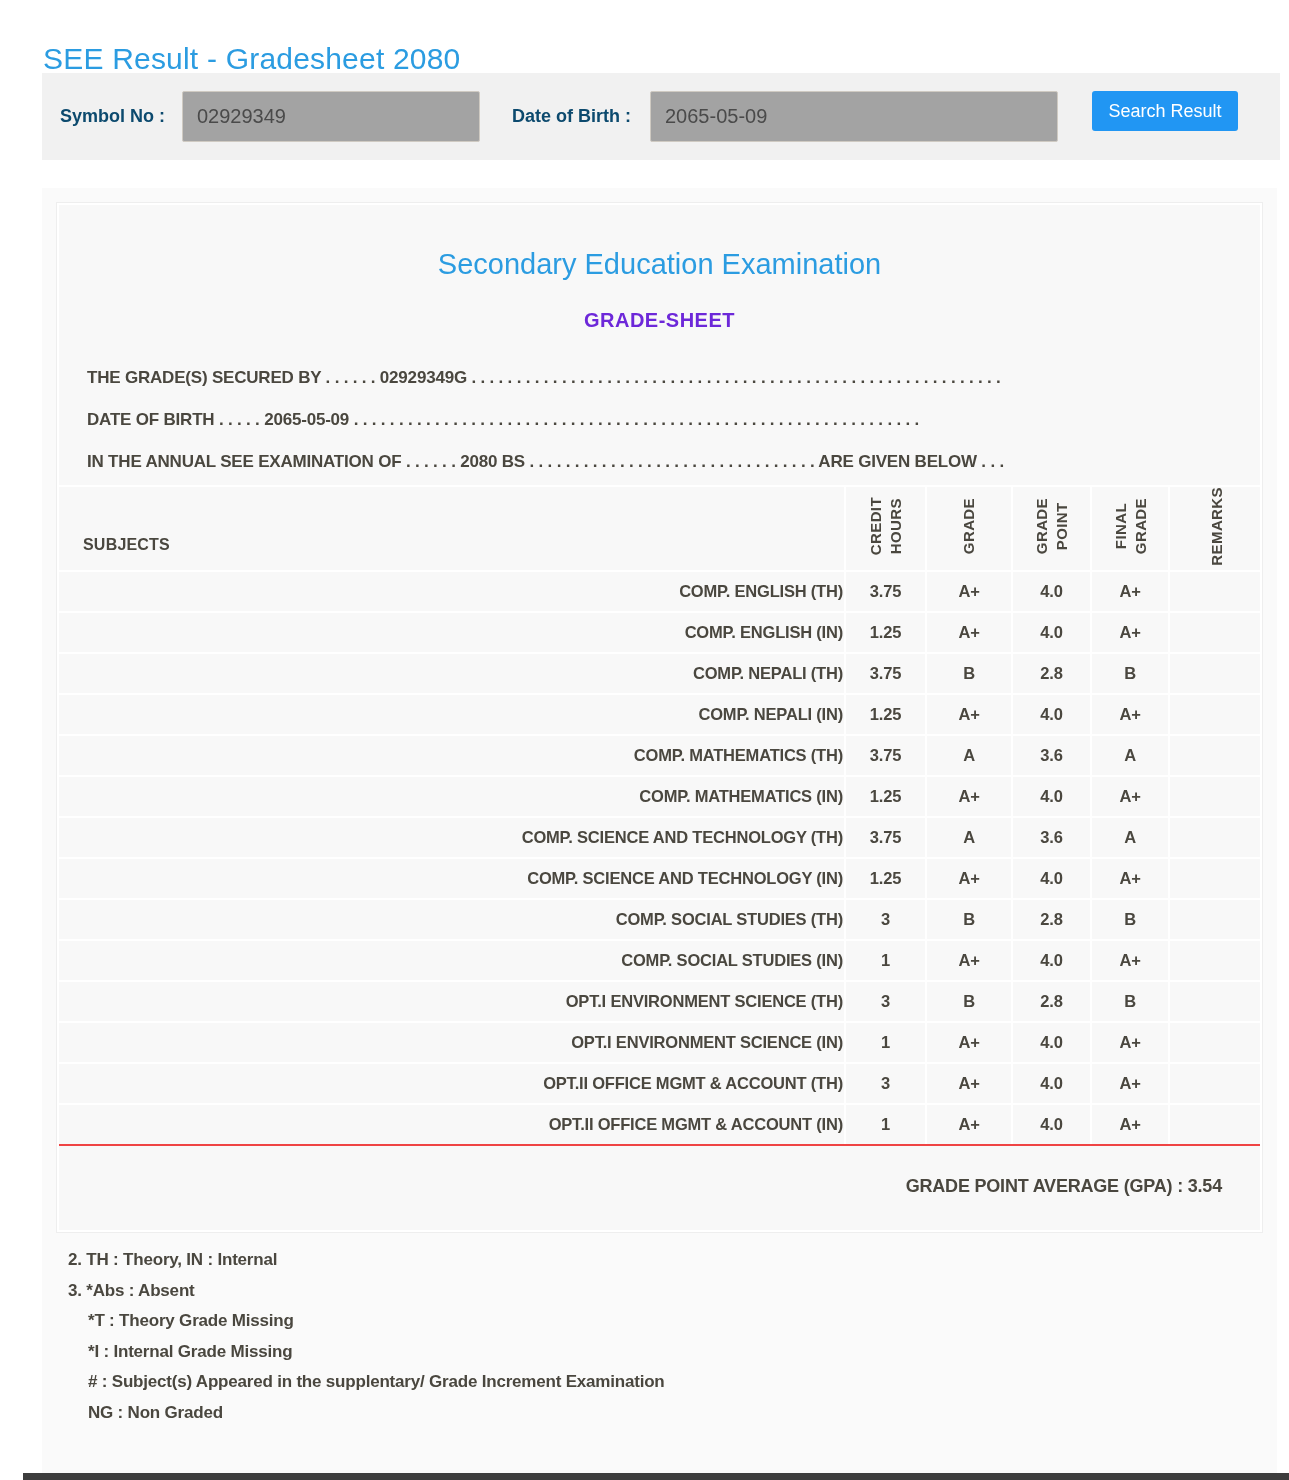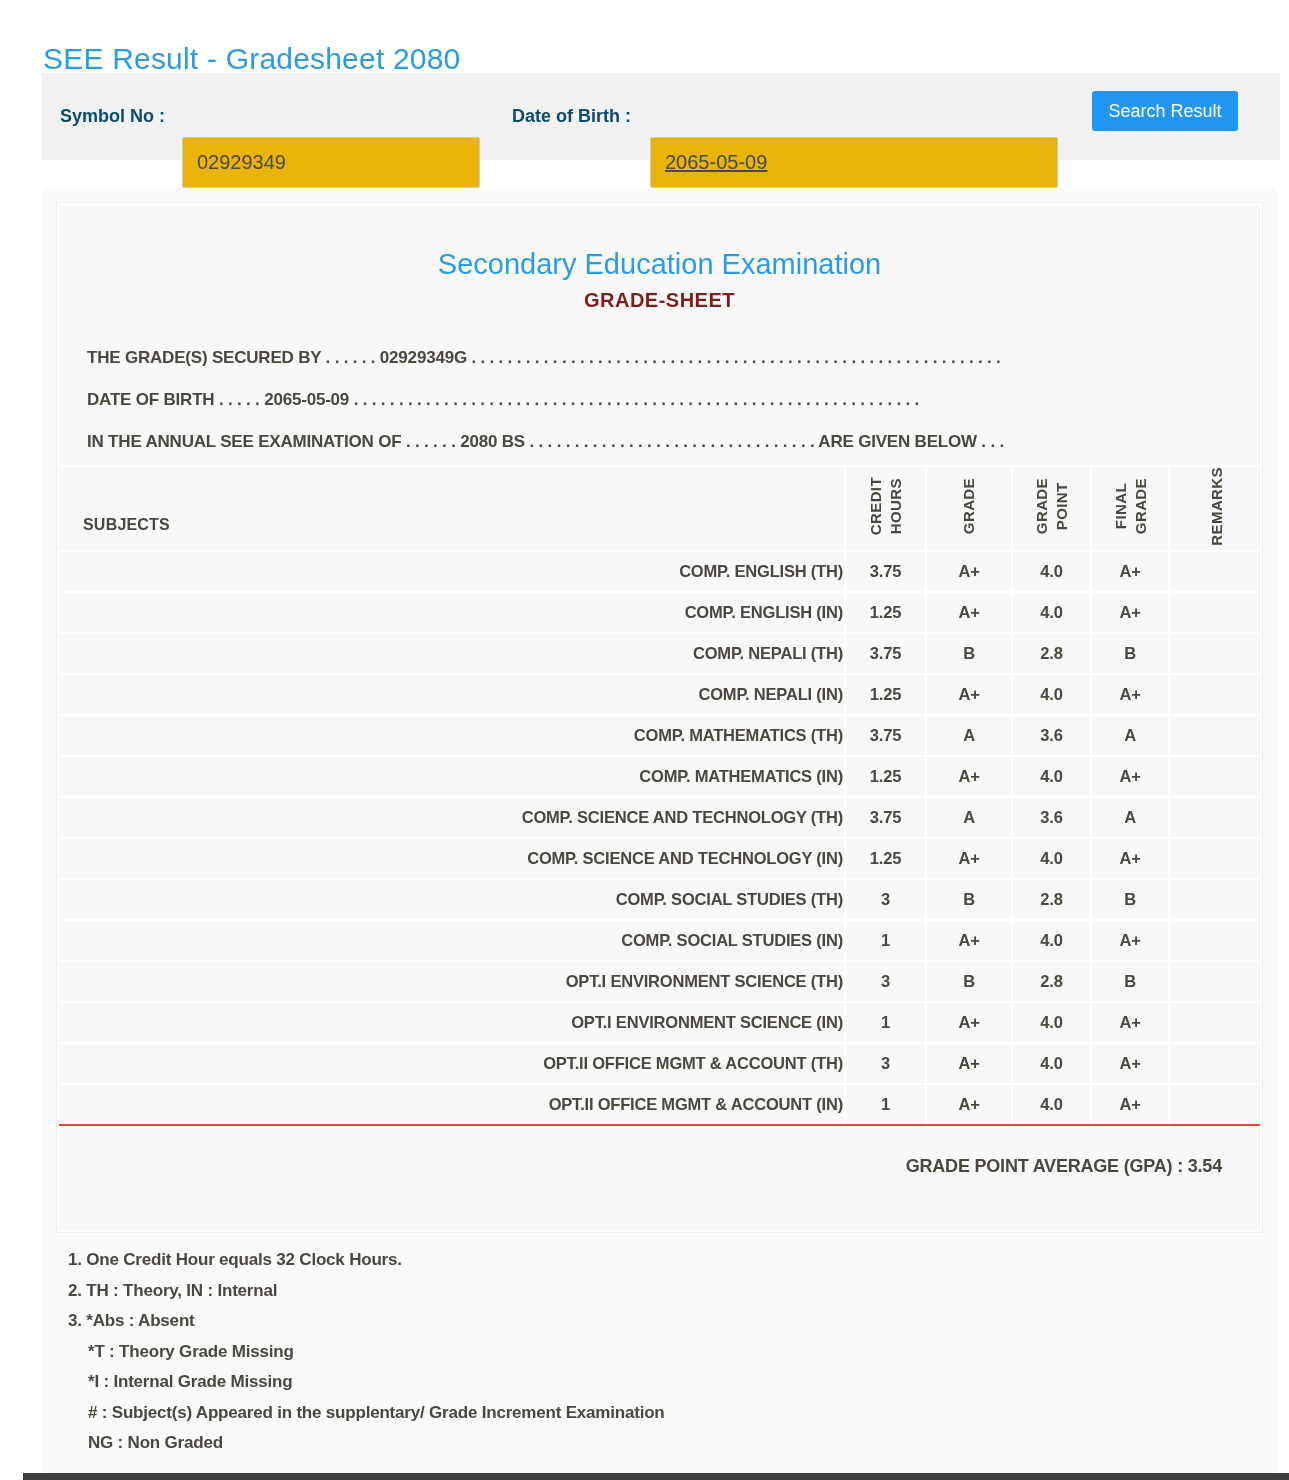--- a/index.html
+++ b/index.html
@@ -26,26 +26,26 @@
     background:#f1f1f1;
   }
   .form-label{
     position:absolute;top:0;height:87px;display:flex;align-items:center;
     font-size:18px;font-weight:700;color:#0c4a6e;
   }
   .lbl-symbol{left:18px;}
   .lbl-dob{left:470px;}
   .form-input{
     position:absolute;top:18px;height:51px;
-    border:1px solid #cfcac2;background:#eab308;border-radius:2px;
+    border:1px solid #cfcac2;background:#a3a3a3;border-radius:2px;
     font-family:"Liberation Sans", sans-serif;
-    font-size:20px;color:#4a4a4a;padding:0 0 0 14px;outline:none;margin-top:46px;
+    font-size:20px;color:#4a4a4a;padding:0 0 0 14px;outline:none;
   }
   .inp-symbol{left:140px;width:298px;}
-  .inp-dob{left:608px;width:408px;text-decoration:underline;}
+  .inp-dob{left:608px;width:408px;}
   .search-btn{
     position:absolute;left:1050px;top:18px;width:146px;height:40px;
     background:var(--button-blue,#2196f3);color:#ffffff;border:none;border-radius:3px;
     font-family:"Liberation Sans", sans-serif;font-size:18px;cursor:pointer;
   }
   
   .outer{
     position:absolute;left:42px;top:188px;width:1235px;height:1292px;
     background:#fafafa;padding:15px 15px 0 15px;
   }
@@ -53,21 +53,21 @@
     width:1205px;height:1029px;background:#f8f8f8;
     border:2px solid #ffffff;outline:1px solid #eeeeee;
     padding-top:42px;overflow:hidden;
   }
   .sheet-title{
     text-align:center;font-size:29px;line-height:34px;font-weight:400;
     color:var(--accent,#2b9ce1);
   }
   .sheet-subtitle{
     text-align:center;font-size:20px;line-height:22px;font-weight:700;
-    color:#7f1d1d;margin-top:8px;letter-spacing:0.5px;
+    color:#6d28d9;margin-top:28px;letter-spacing:0.5px;
   }
   .intro{
     margin:26px 0 0 28px;width:1090px;overflow:hidden;
   }
   .intro-line{
     font-size:17px;font-weight:700;color:var(--sheet-text);
     height:42px;line-height:42px;white-space:nowrap;overflow:hidden;
     letter-spacing:-0.2px;
   }
   
@@ -274,21 +274,20 @@
             <td>A+</td>
             <td>4.0</td>
             <td>A+</td>
             <td></td>
           </tr>
         </tbody>
     </table>
     <div class="gpa-line">GRADE POINT AVERAGE (GPA) : 3.54</div>
   </div>
   <div class="notes" id="notes">
-      <div class="note">1. One Credit Hour equals 32 Clock Hours.</div>
       <div class="note">2. TH : Theory, IN : Internal</div>
       <div class="note">3. *Abs : Absent</div>
       <div class="note indent">*T : Theory Grade Missing</div>
       <div class="note indent">*I : Internal Grade Missing</div>
       <div class="note indent"># : Subject(s) Appeared in the supplentary/ Grade Increment Examination</div>
       <div class="note indent">NG : Non Graded</div>
     </div>
 </div>
 
 <div class="footer-bar"></div>

